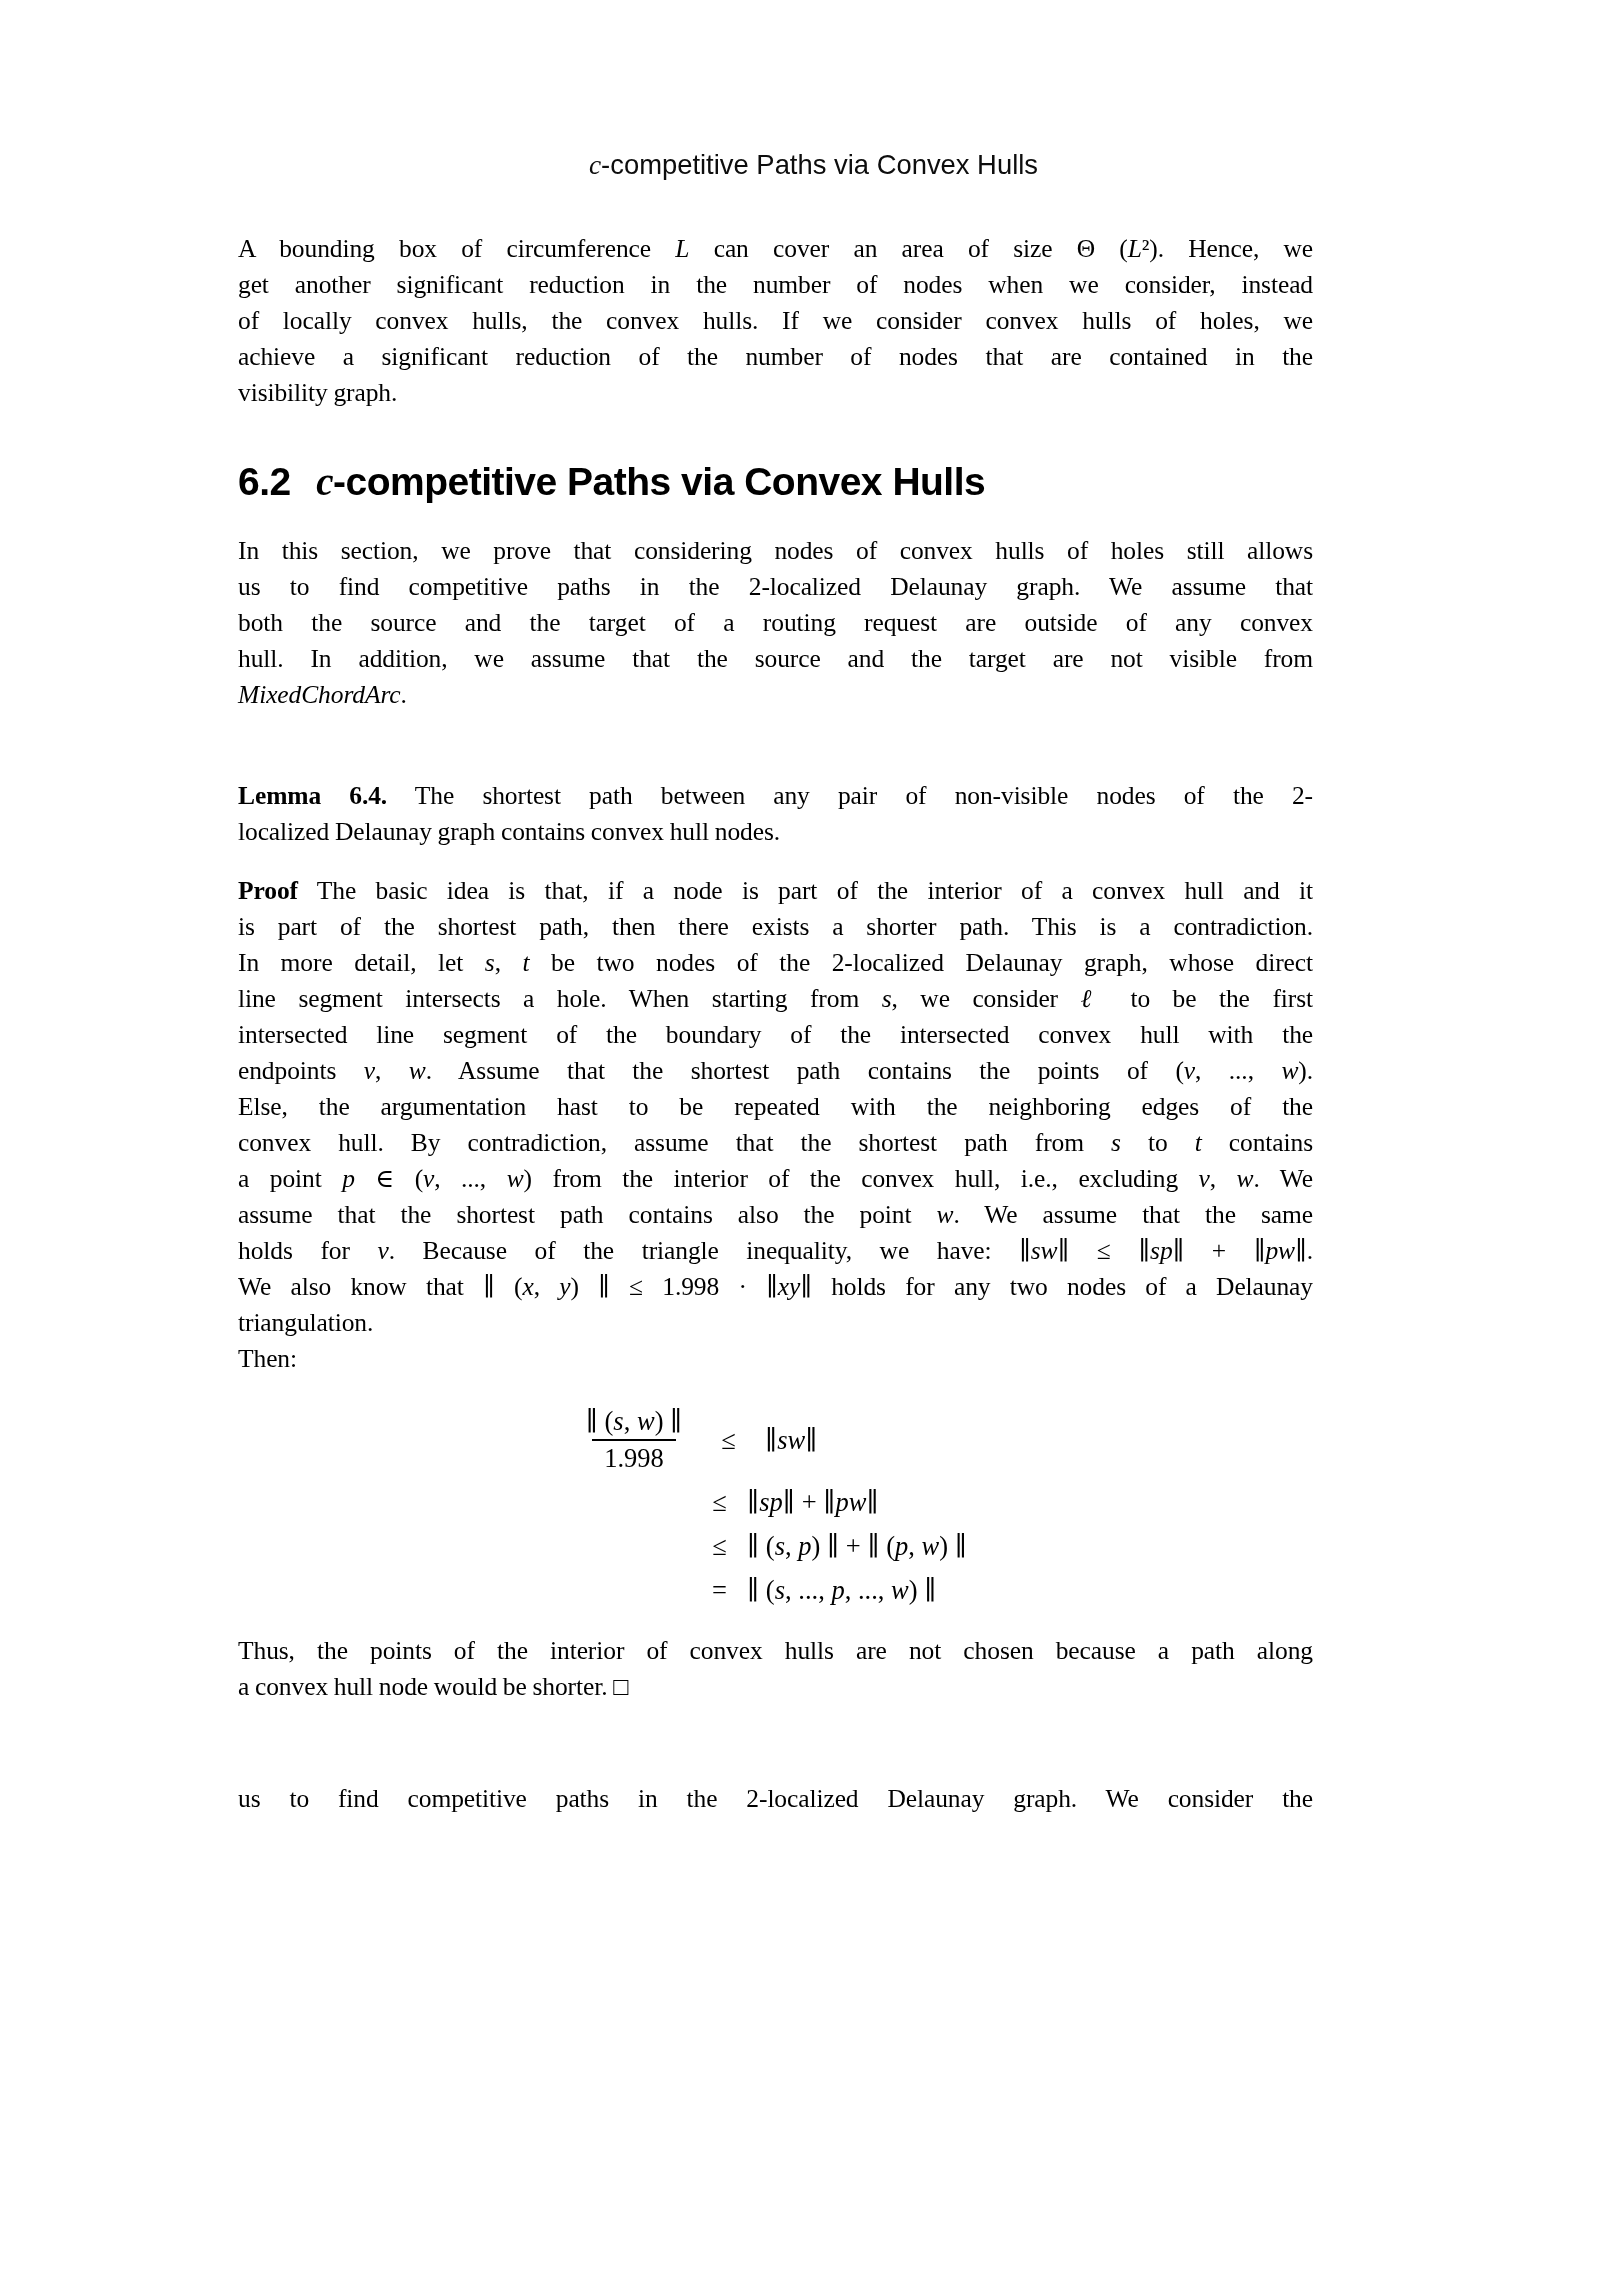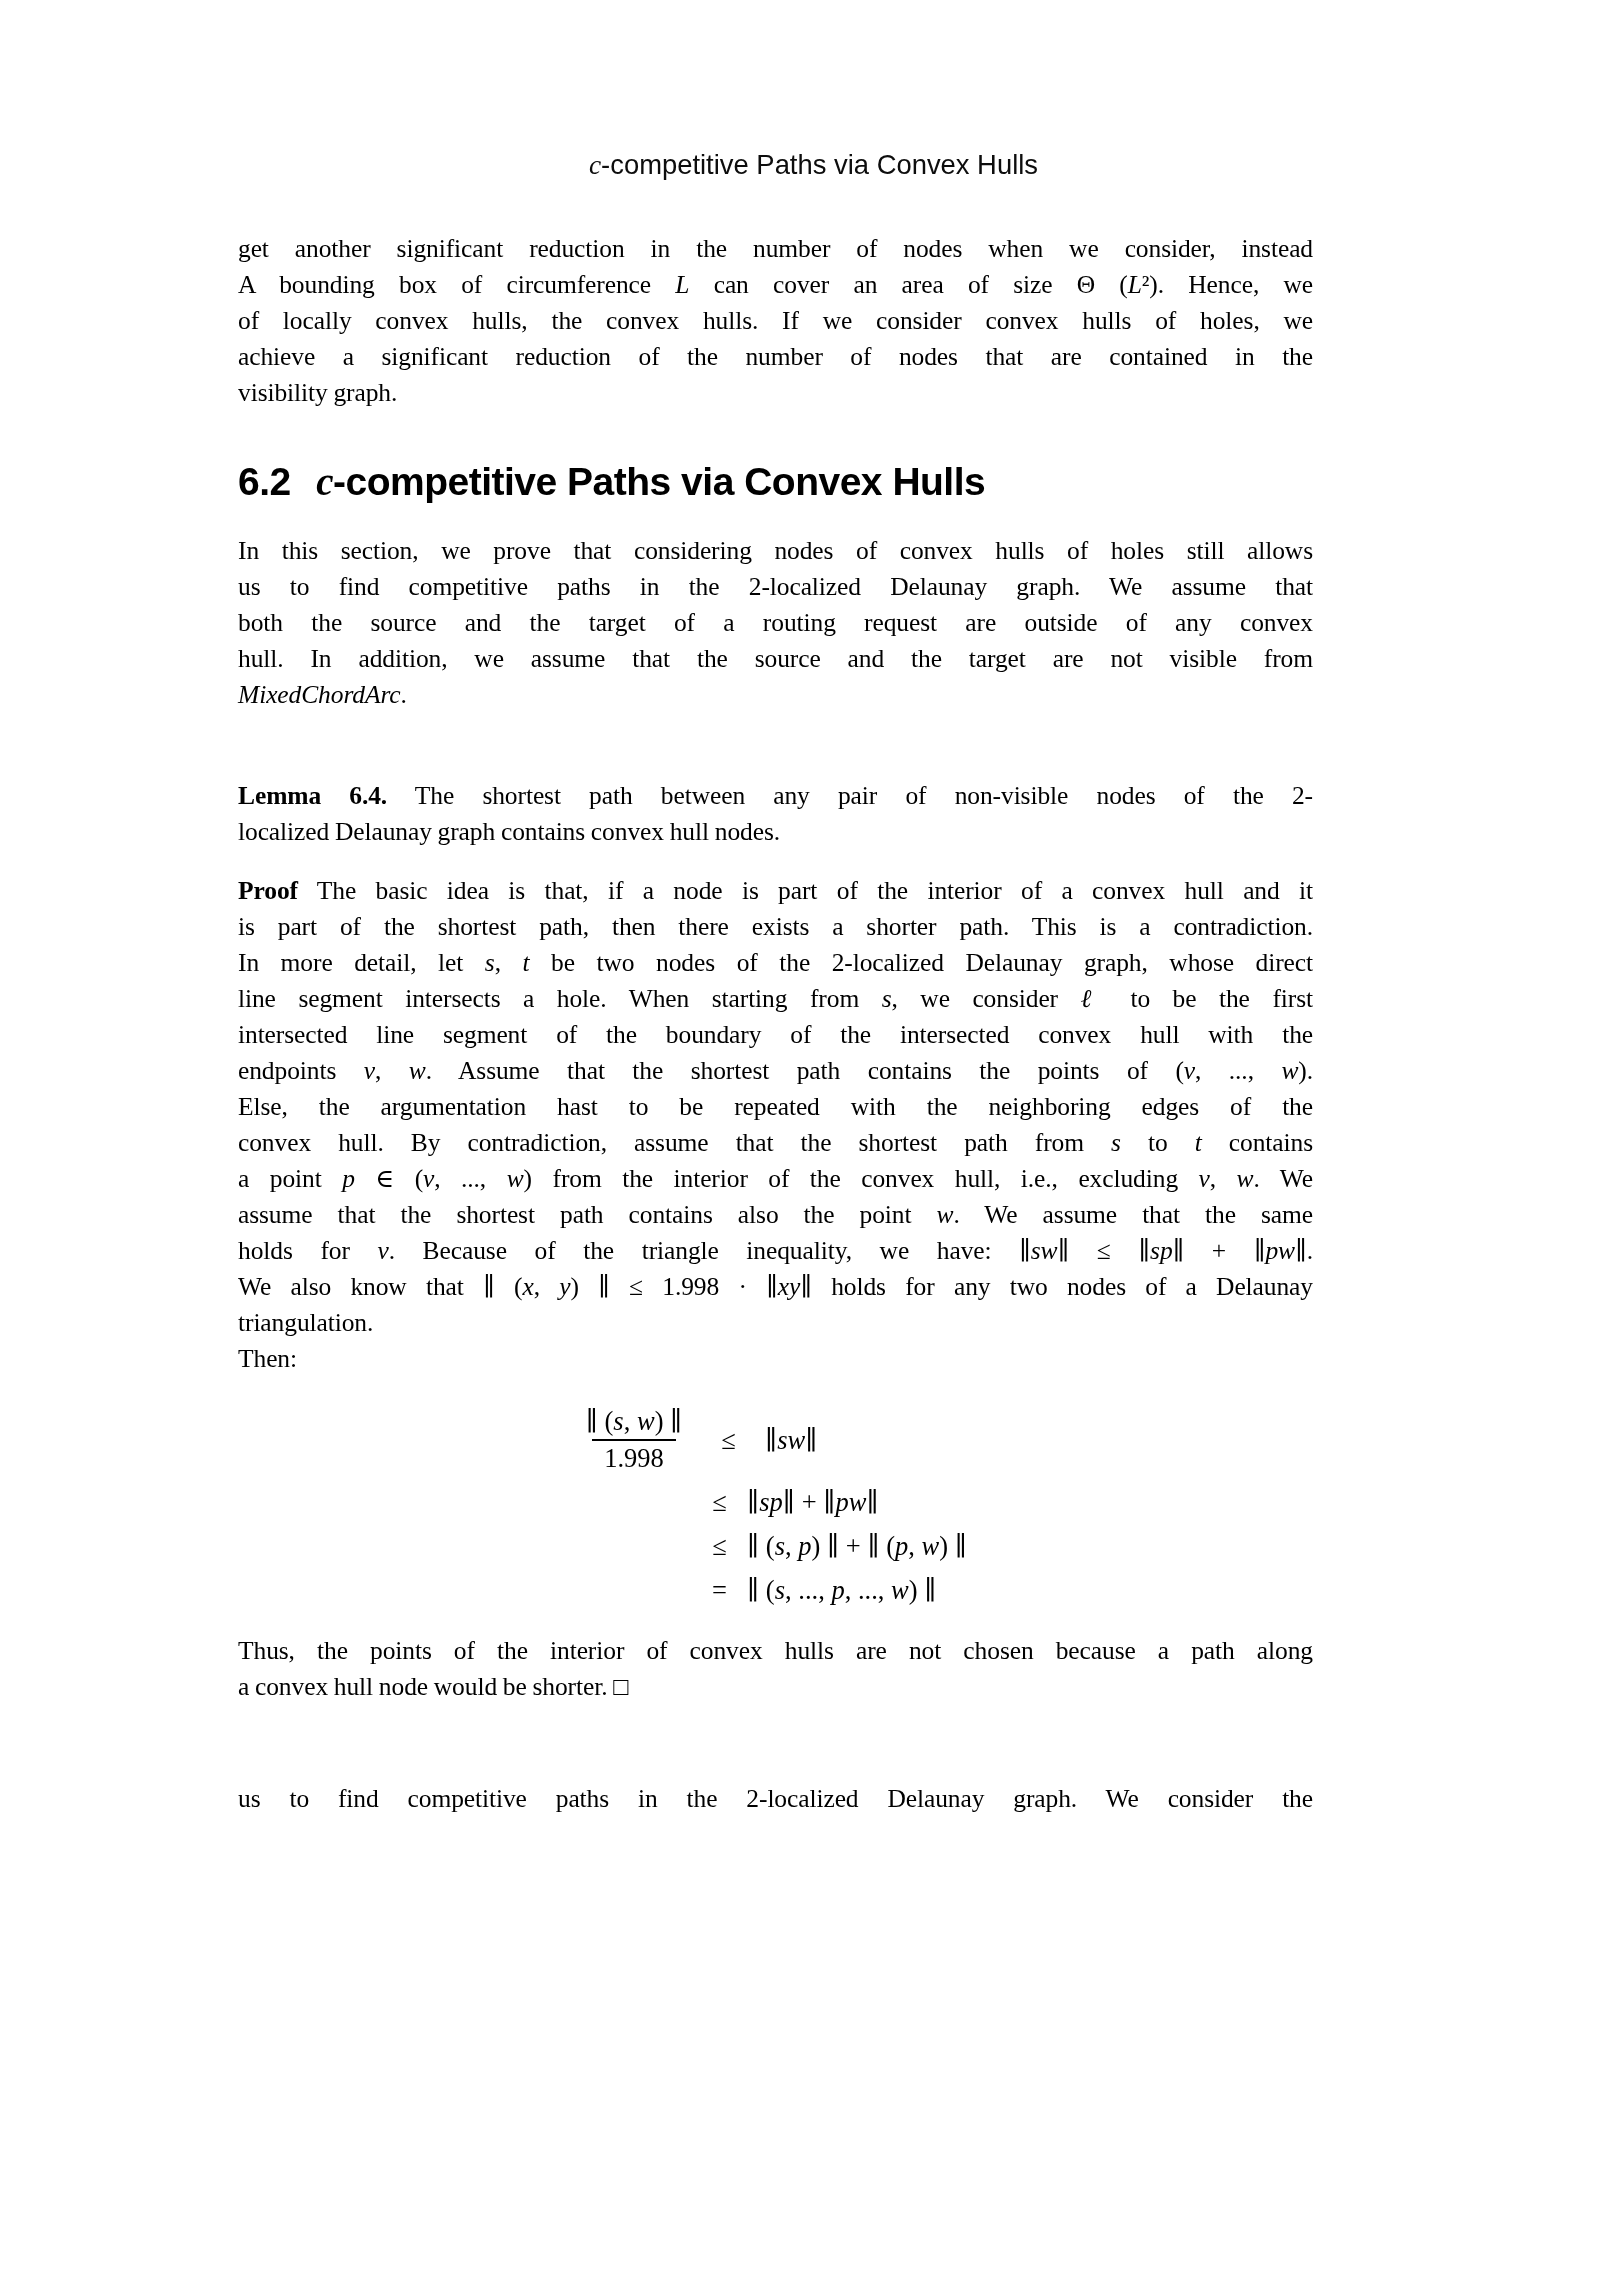--- a/index.html
+++ b/index.html
@@ -74,22 +74,22 @@
 </head>
 <body>
 
 <div class="page">
 
   <span class="ph-title"><i>c</i>-competitive Paths via Convex Hulls</span>
   <span class="ph-rule"></span>
   <span class="ph-num">6.2</span>
 
   <section class="block intro">
+      <p class="line">A bounding box of circumference <i>L</i> can cover an area of size Θ (<i>L</i>²).  Hence, we</p>
       <p class="line">get another significant reduction in the number of nodes when we consider, instead</p>
-      <p class="line">A bounding box of circumference <i>L</i> can cover an area of size Θ (<i>L</i>²).  Hence, we</p>
       <p class="line">of locally convex hulls, the convex hulls.  If we consider convex hulls of holes, we</p>
       <p class="line">achieve a significant reduction of the number of nodes that are contained in the</p>
       <p class="line end">visibility graph.</p>
     </section>
 
   <h2 class="section-heading">
     <span class="sh-num">6.2</span><span class="sh-title"><i>c</i>-competitive Paths via Convex Hulls</span>
   </h2>
 
   <section class="block para2">

